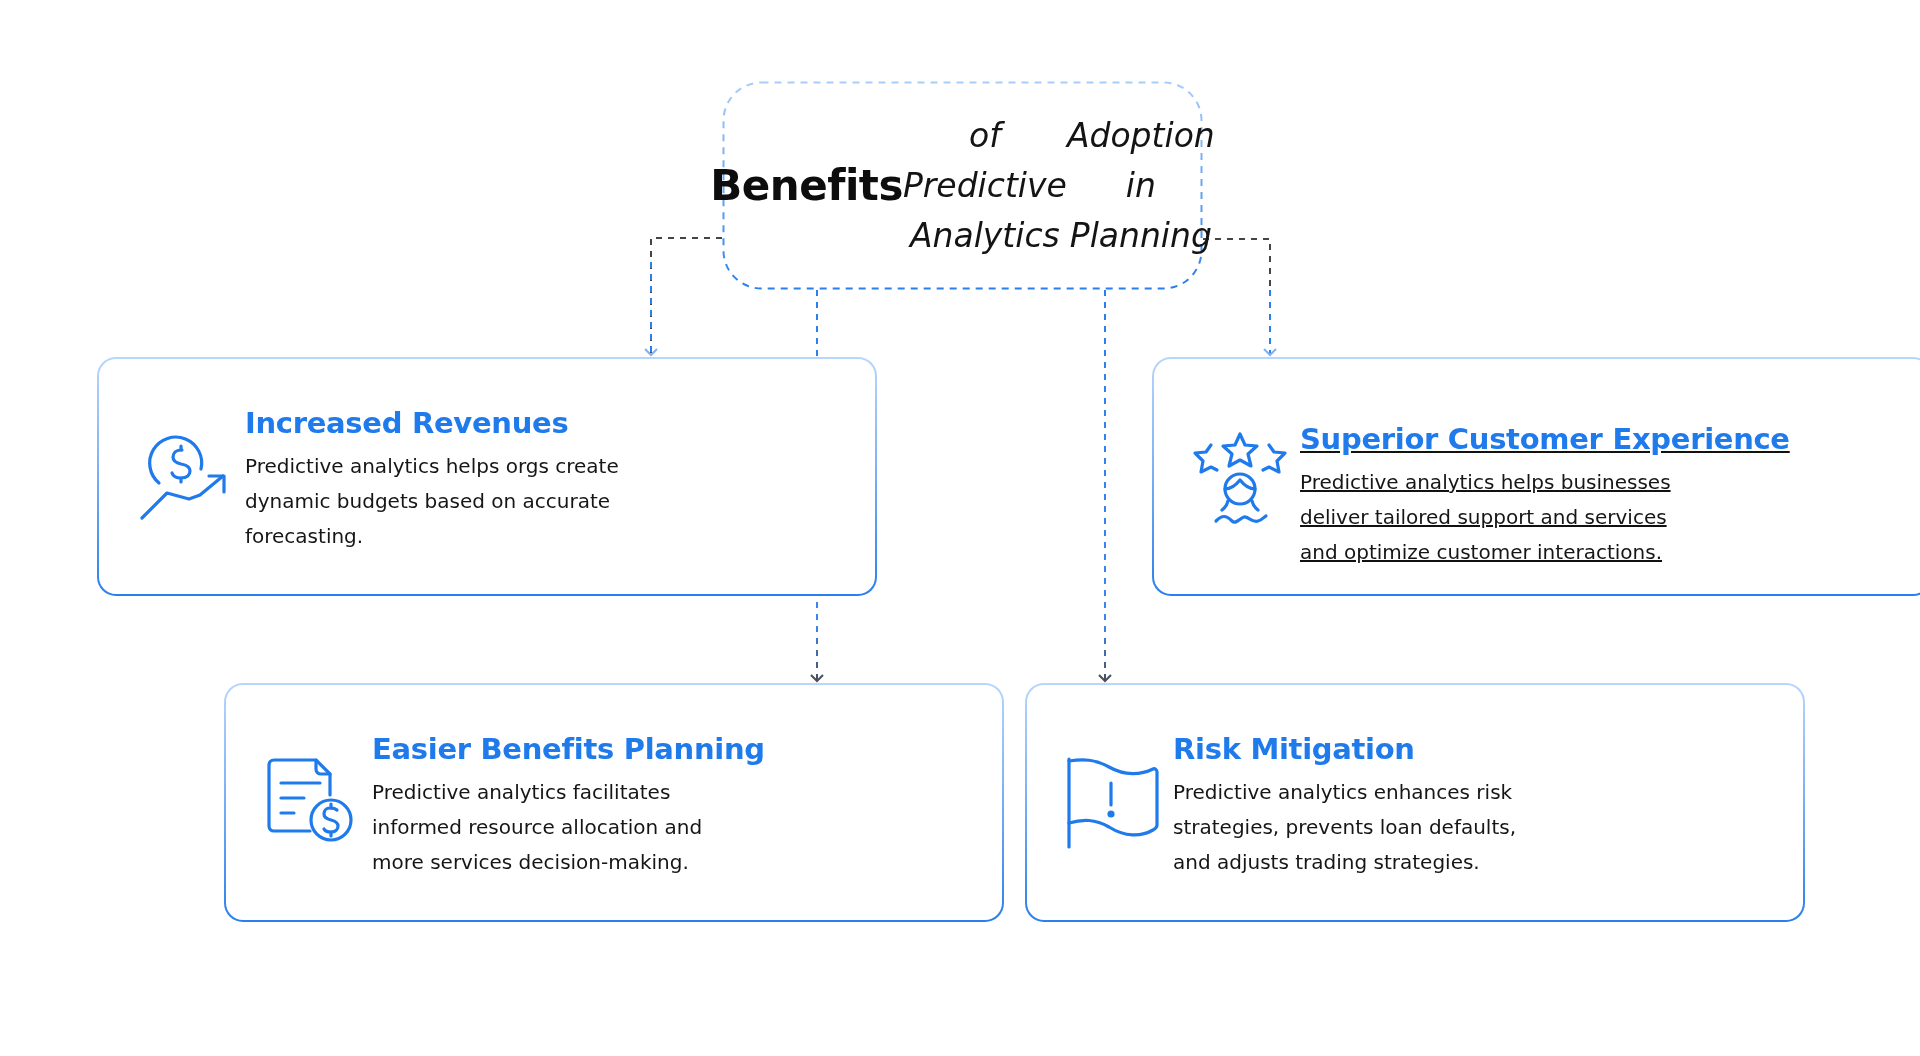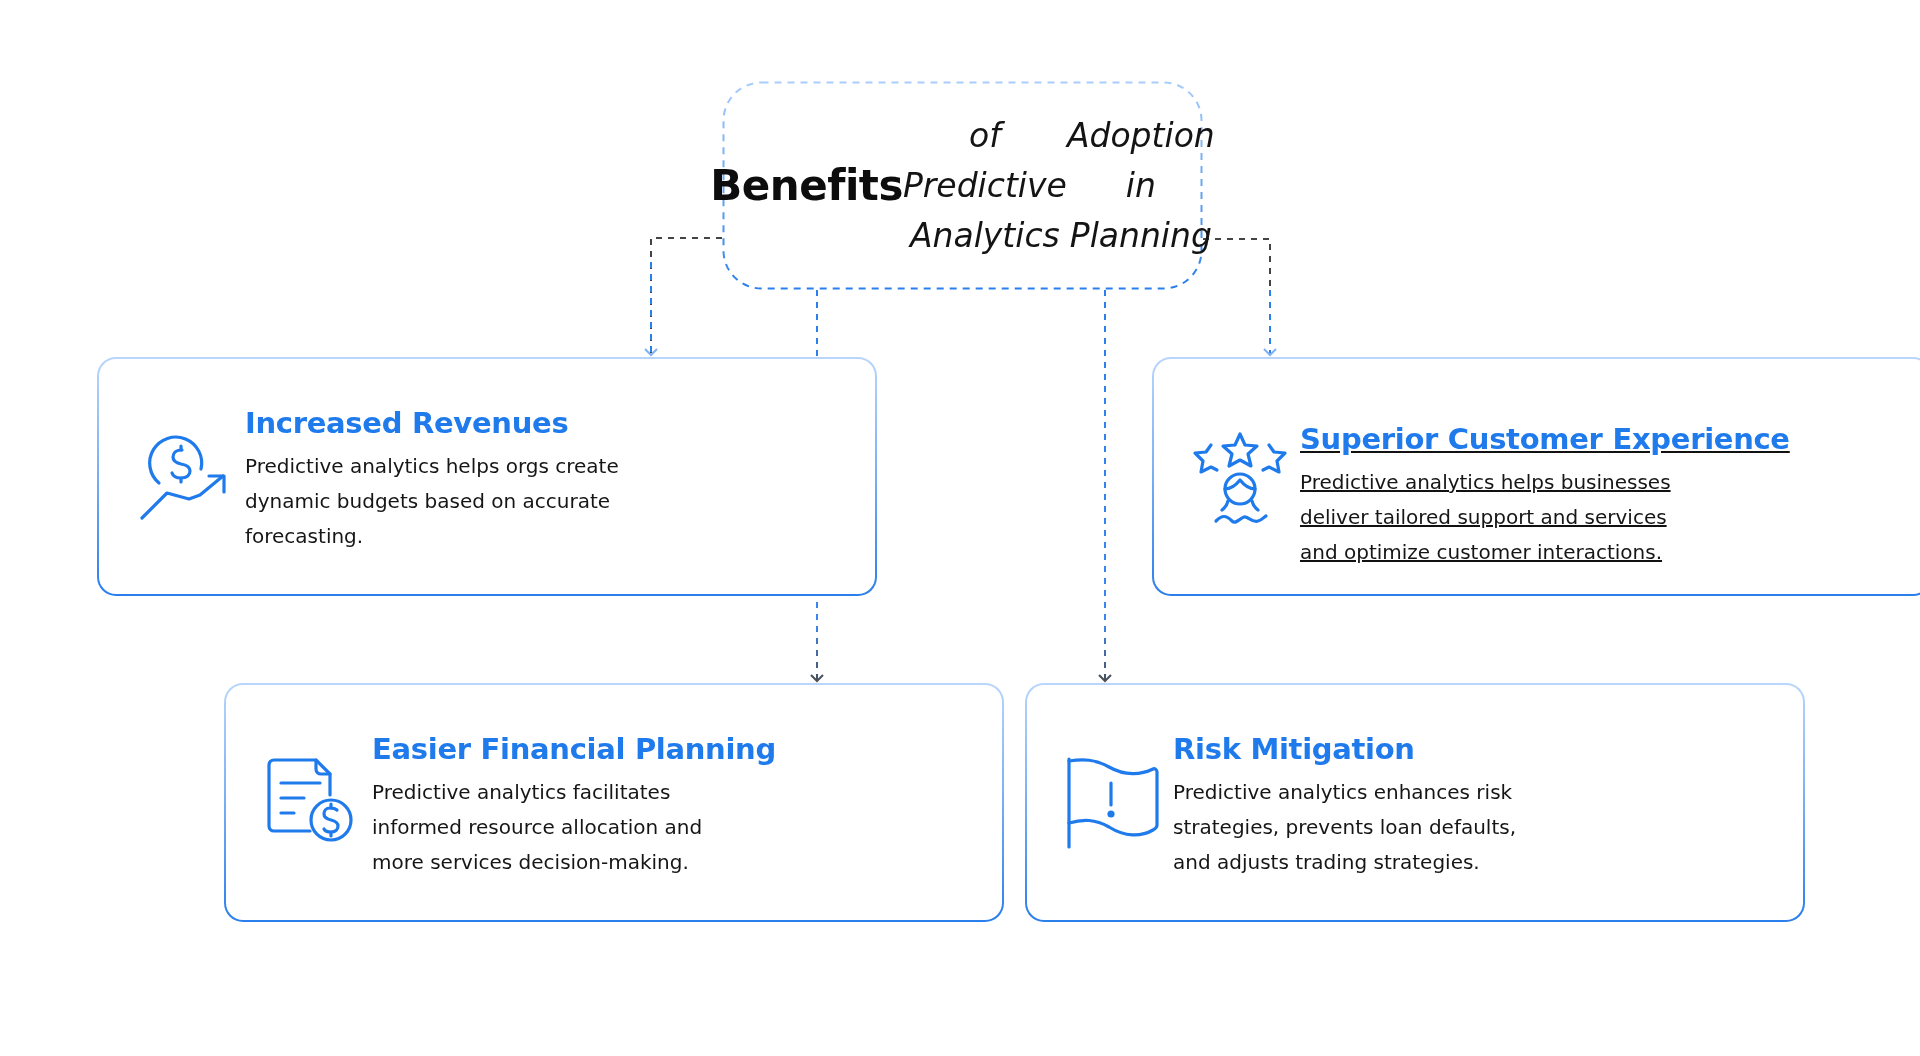--- a/index.html
+++ b/index.html
@@ -118,21 +118,21 @@
     <path d="M52 5 L52 14 C52 17 54 19 57 19 L66 19"></path>
     <line x1="17" y1="28" x2="56" y2="28"></line>
     <line x1="17" y1="43" x2="40" y2="43"></line>
     <line x1="17" y1="58" x2="30" y2="58"></line>
     <circle cx="67" cy="65" r="20"></circle>
     <path d="M73 55 C71 53 69 53 66 53 C62 53 60 56 60 59 C60 62 63 64 67 65 C71 66 74 68 74 71 C74 75 71 77 67 77 C64 77 61 76 60 74"></path>
     <line x1="67" y1="49" x2="67" y2="53"></line>
     <line x1="67" y1="77" x2="67" y2="81"></line>
   </svg>
   <div class="card-body" style="left:146px; top:46px;">
-    <div class="card-title">Easier Financial Planning</div>
+    <div class="card-title">Easier Benefits Planning</div>
     <div class="card-text">
       <span>Predictive analytics facilitates</span>
       <span>informed resource allocation and</span>
       <span>more services decision-making.</span>
     </div>
   </div>
 </div>
 
 <div class="card" style="left:1025px; top:683px;">
   <svg class="card-icon" style="left:38px; top:72px;" width="96" height="96" viewBox="0 0 96 96" fill="none" stroke="#1f7aec" stroke-width="3.2" stroke-linecap="round" stroke-linejoin="round">

